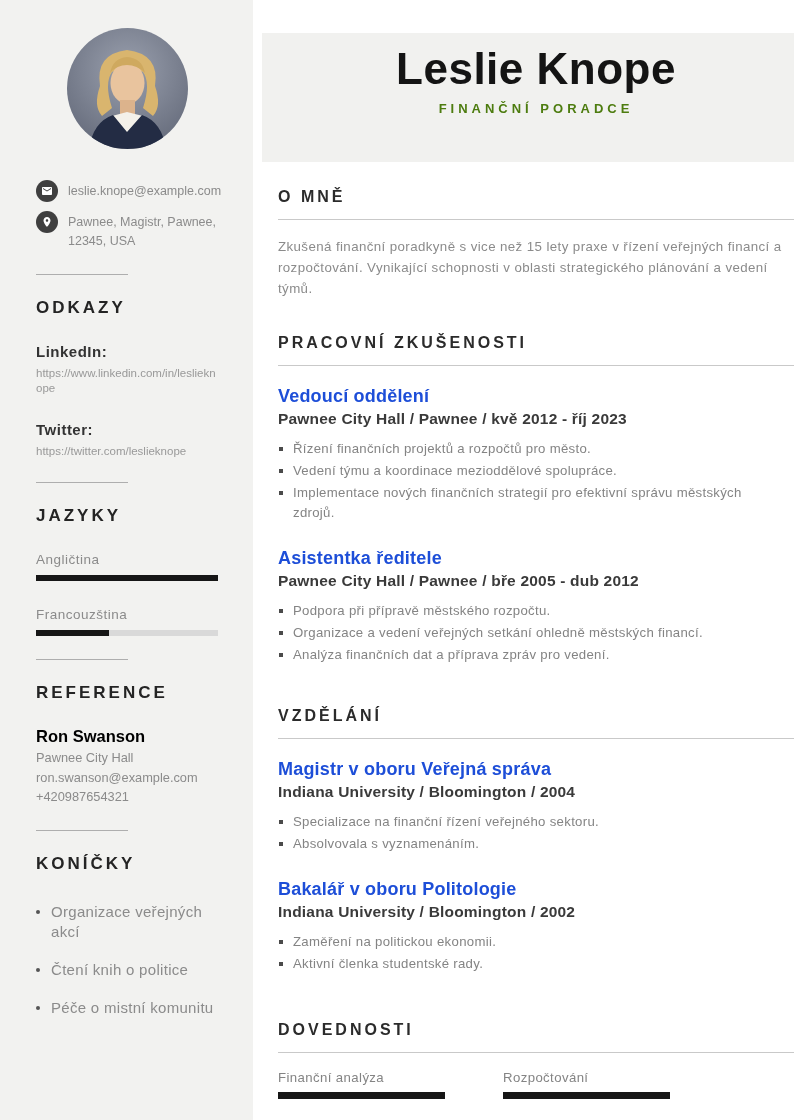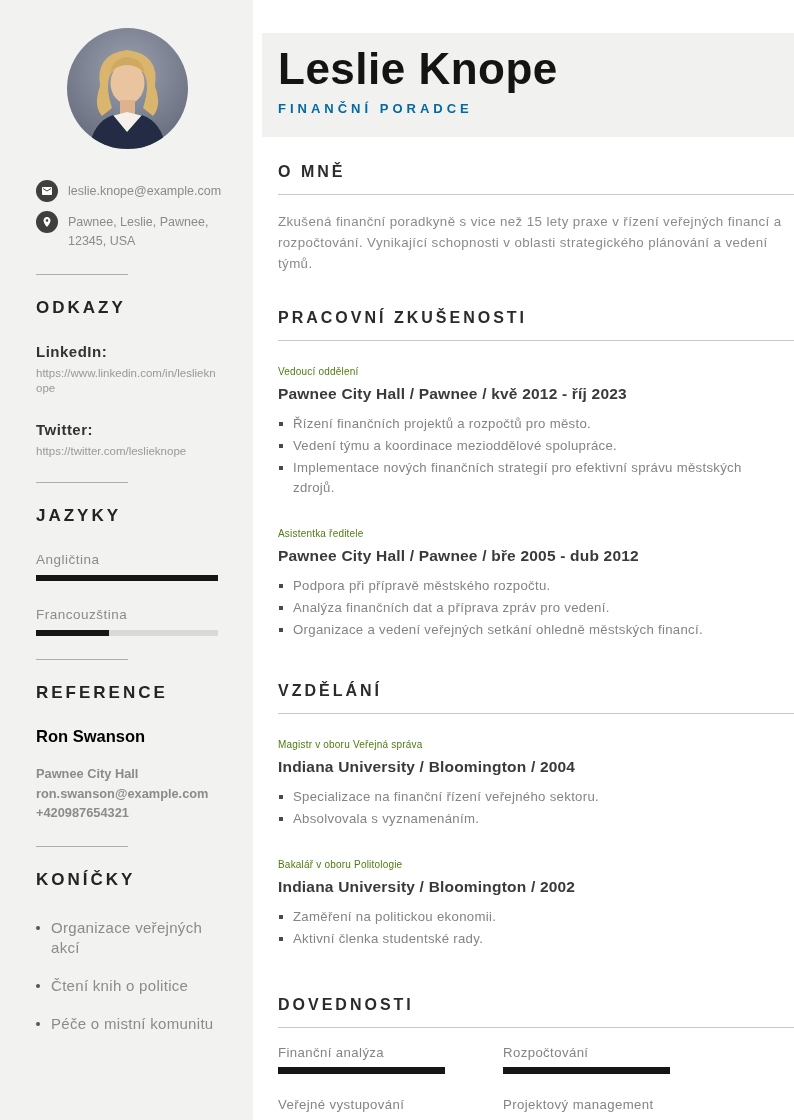--- a/index.html
+++ b/index.html
@@ -32,49 +32,49 @@
     font-size:17px; font-weight:bold; letter-spacing:3px; color:#242424; margin-top:23px;
   }
   .link-label { font-size:15px; font-weight:bold; color:#333333; margin-top:25px; letter-spacing:.5px; }
   .link-url { font-size:11.5px; color:#999999; line-height:15px; margin-top:6px; word-break:break-all; width:182px; }
   .lang { margin-top:26px; }
   .lang-name { font-size:13.5px; color:#8b8b8b; letter-spacing:.5px; }
   .bar-track { width:182px; height:6px; background:#d9d9d9; margin-top:8px; }
   .bar-fill { height:6px; background:#161616; }
   .ref-name { font-size:16.5px; font-weight:bold; color:#000000; margin-top:24px; }
   .ref-line { font-size:12.8px; color:#8b8b8b; line-height:19.5px; }
-  .ref-block { margin-top:18px;font-weight:bold; }
+  .ref-block { margin-top:2px; }
   .hobby-list { list-style:none; margin-top:28px; }
   .hobby-list li {
     position:relative; padding-left:15px; font-size:15px; color:#8b8b8b;
     margin-bottom:18px; line-height:20px; letter-spacing:.3px;
   }
   .hobby-list li::before {
     content:""; position:absolute; left:0; top:8px; width:4px; height:4px;
     border-radius:50%; background:#555555;
   }
 
   
   .main { flex:1; }
   .band {
-    margin-top:33px; background:#f1f1ef; padding:11px 0 0 16px; height:104px;
+    margin-top:33px; background:#f1f1ef; padding:11px 0 0 16px; height:129px;text-align:center;
   }
   .name { font-size:44px; font-weight:bold; color:#141414; letter-spacing:.5px; }
-  .subtitle { font-size:13px; font-weight:bold; letter-spacing:4px; color:#0369a1; margin-top:7px; }
+  .subtitle { font-size:13px; font-weight:bold; letter-spacing:4px; color:#4d7c0f; margin-top:7px; }
   .content { padding-left:16px; }
   .sec-title {
     font-size:16px; font-weight:bold; letter-spacing:3px; color:#2b2b2b;
     padding-bottom:13px; border-bottom:1px solid #c9c9c9;
   }
   .sec-about { margin-top:26px; }
   .about-text { margin-top:16px; font-size:13.3px; color:#8b8b8b; line-height:21px; letter-spacing:.4px; width:505px; }
   .sec-exp { margin-top:35px; }
   .entry { margin-top:20px; }
   .entry + .entry { margin-top:25px; }
-  .e-title { font-size:10px; font-weight:normal; color:#4d7c0f; line-height:21px; letter-spacing:.2px; }
+  .e-title { font-size:18px; font-weight:bold; color:#1d4ed8; line-height:21px; letter-spacing:.2px; }
   .e-meta  { font-size:15.5px; font-weight:bold; color:#3a3a3a; line-height:21px; letter-spacing:.2px; margin-top:1px; }
   .b-list { list-style:none; margin-top:10px; }
   .b-list li {
     position:relative; padding-left:15px; font-size:13.2px; color:#848484;
     line-height:20px; margin-bottom:2px; letter-spacing:.3px; width:500px;
   }
   .b-list li::before {
     content:""; position:absolute; left:1px; top:8px; width:4px; height:4px; background:#4a4a4a;
   }
   .sec-edu { margin-top:42px; }
@@ -128,21 +128,21 @@
             </svg>
         </span>
         <span class="c-text">leslie.knope@example.com</span>
       </div>
       <div class="c-row">
         <span class="c-icon">
           <svg viewBox="0 0 24 24">
               <path d="M12 2C8.13 2 5 5.13 5 9c0 5.25 7 13 7 13s7-7.75 7-13c0-3.87-3.13-7-7-7zm0 9.5c-1.38 0-2.5-1.12-2.5-2.5S10.62 6.5 12 6.5s2.5 1.12 2.5 2.5-1.12 2.5-2.5 2.5z"></path>
             </svg>
         </span>
-        <span class="c-text">Pawnee, Leslie, Pawnee, 12345, USA</span>
+        <span class="c-text">Pawnee, Magistr, Pawnee, 12345, USA</span>
       </div>
     </div>
 
     <div class="sep"></div>
 
     <div class="side-h">ODKAZY</div>
     <div class="link-label">LinkedIn:</div>
     <div class="link-url">https://www.linkedin.com/in/leslieknope</div>
     <div class="link-label">Twitter:</div>
     <div class="link-url">https://twitter.com/leslieknope</div>
@@ -210,22 +210,22 @@
             <li>Vedení týmu a koordinace mezioddělové spolupráce.</li>
             <li>Implementace nových finančních strategií pro efektivní správu městských zdrojů.</li>
           </ul>
         </div>
 
         <div class="entry">
           <div class="e-title">Asistentka ředitele</div>
           <div class="e-meta">Pawnee City Hall / Pawnee / bře 2005 - dub 2012</div>
           <ul class="b-list">
             <li>Podpora při přípravě městského rozpočtu.</li>
+            <li>Organizace a vedení veřejných setkání ohledně městských financí.</li>
             <li>Analýza finančních dat a příprava zpráv pro vedení.</li>
-            <li>Organizace a vedení veřejných setkání ohledně městských financí.</li>
           </ul>
         </div>
       </section>
 
       <section class="sec-edu">
         <div class="sec-title">VZDĚLÁNÍ</div>
 
         <div class="entry">
           <div class="e-title">Magistr v oboru Veřejná správa</div>
           <div class="e-meta">Indiana University / Bloomington / 2004</div>

